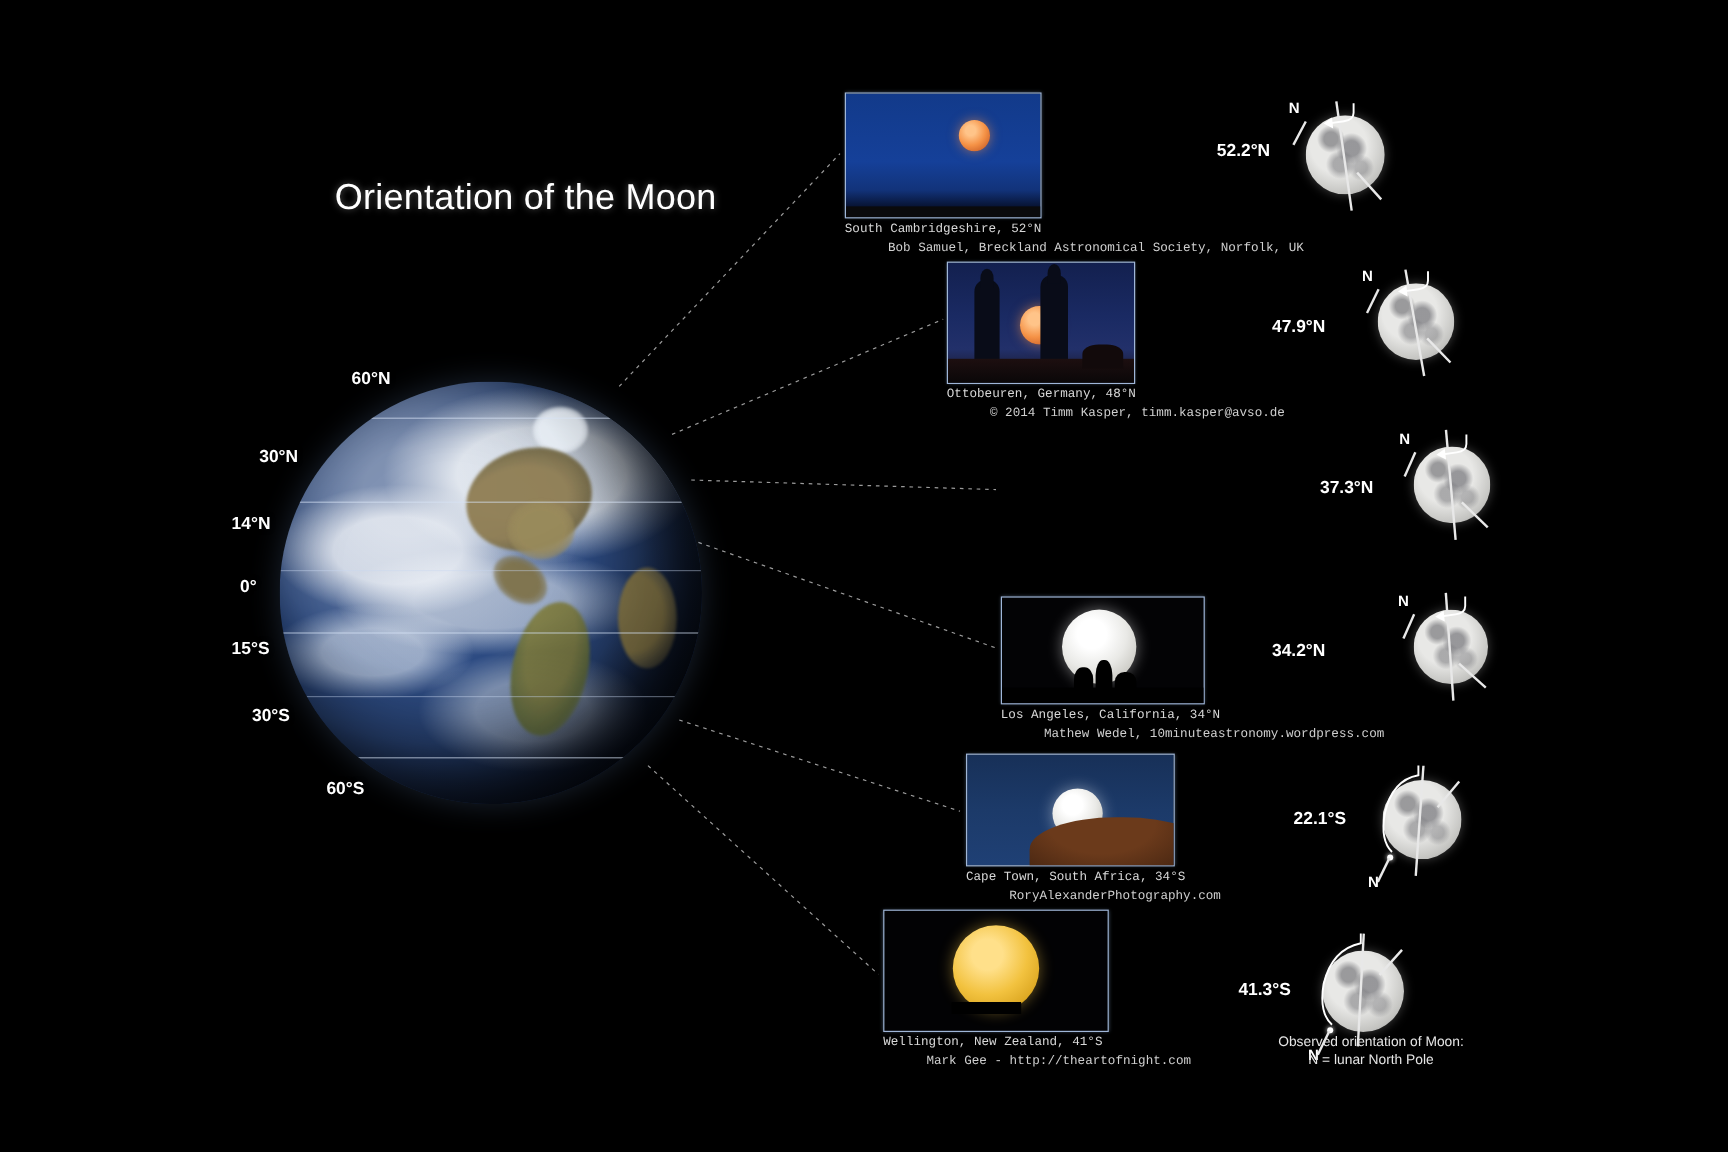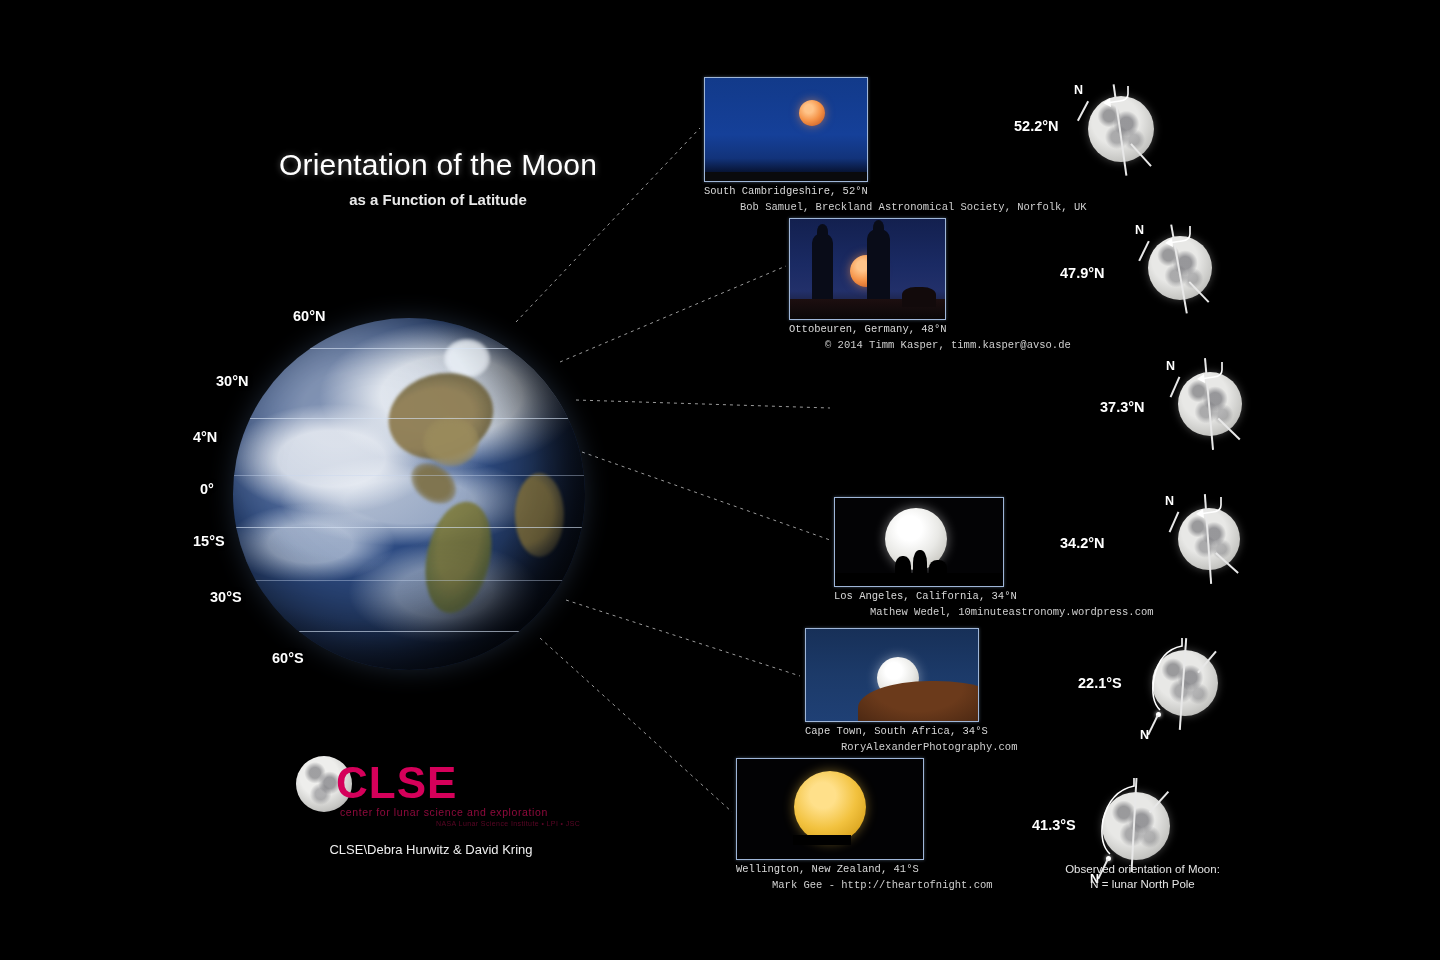--- a/index.html
+++ b/index.html
@@ -120,21 +120,20 @@
       <line x1="560" y1="362" x2="786" y2="266"></line>
       <line x1="576" y1="400" x2="830" y2="408"></line>
       <line x1="582" y1="452" x2="830" y2="540"></line>
       <line x1="566" y1="600" x2="800" y2="676"></line>
       <line x1="540" y1="638" x2="732" y2="812"></line>
     </g>
   </svg>
 
   <div id="title-block">
     <div id="main-title">Orientation of the Moon</div>
-    <div id="sub-title">as a Function of Latitude</div>
   </div>
 
   <div id="earth-wrap">
     <div id="earth">
       <div class="land" id="gr"></div>
       <div class="land" id="na"></div>
       <div class="land" id="na2"></div>
       <div class="land" id="ca"></div>
       <div class="land" id="sa"></div>
       <div class="land" id="af"></div>
@@ -143,21 +142,21 @@
       <div class="latline" style="top:28.5%"></div>
       <div class="latline faint" style="top:44.5%"></div>
       <div class="latline" style="top:59.5%"></div>
       <div class="latline faint" style="top:74.5%"></div>
       <div class="latline" style="top:89.0%"></div>
     </div>
   </div>
 
   <div class="latlabel" style="left:293px;top:308px">60°N</div>
   <div class="latlabel" style="left:216px;top:373px">30°N</div>
-  <div class="latlabel" style="left:193px;top:429px">4°N</div>
+  <div class="latlabel" style="left:193px;top:429px">14°N</div>
   <div class="latlabel" style="left:200px;top:481px">0°</div>
   <div class="latlabel" style="left:193px;top:533px">15°S</div>
   <div class="latlabel" style="left:210px;top:589px">30°S</div>
   <div class="latlabel" style="left:272px;top:650px">60°S</div>
 
   <div class="photo-card" style="left:704px;top:77px">
     <div class="photo" style="width:162px;height:103px;background:linear-gradient(#123a8a 0%,#154099 55%,#12337a 78%,#071230 92%,#03060f 100%);">
       <div class="moon-orange" style="left:94px;top:22px;width:26px;height:26px;"></div>
       <div class="ridge" style="left:0;bottom:0;width:100%;height:9px;"></div>
     </div>
@@ -286,21 +285,14 @@
     <div class="ndot" style="left:106px;top:86px"></div>
     <div class="axis" style="left:102px;top:88px;width:2px;height:22px;transform:rotate(26deg);"></div>
     <div class="npole" style="left:90px;top:102px">N</div>
   </div>
 
   <div id="legend">
     <div>Observed orientation of Moon:</div>
     <div>N = lunar North Pole</div>
   </div>
 
-  <div id="clse">
-    <div id="clse-moon"></div>
-    <div id="clse-word">CLSE</div>
-    <div id="clse-tag">center for lunar science and exploration</div>
-    <div id="clse-tag2">NASA Lunar Science Institute  •  LPI  •  JSC</div>
-    <div id="clse-credit">CLSE\Debra Hurwitz &amp; David Kring</div>
-  </div>
 
 </div>
 
 </body></html>

